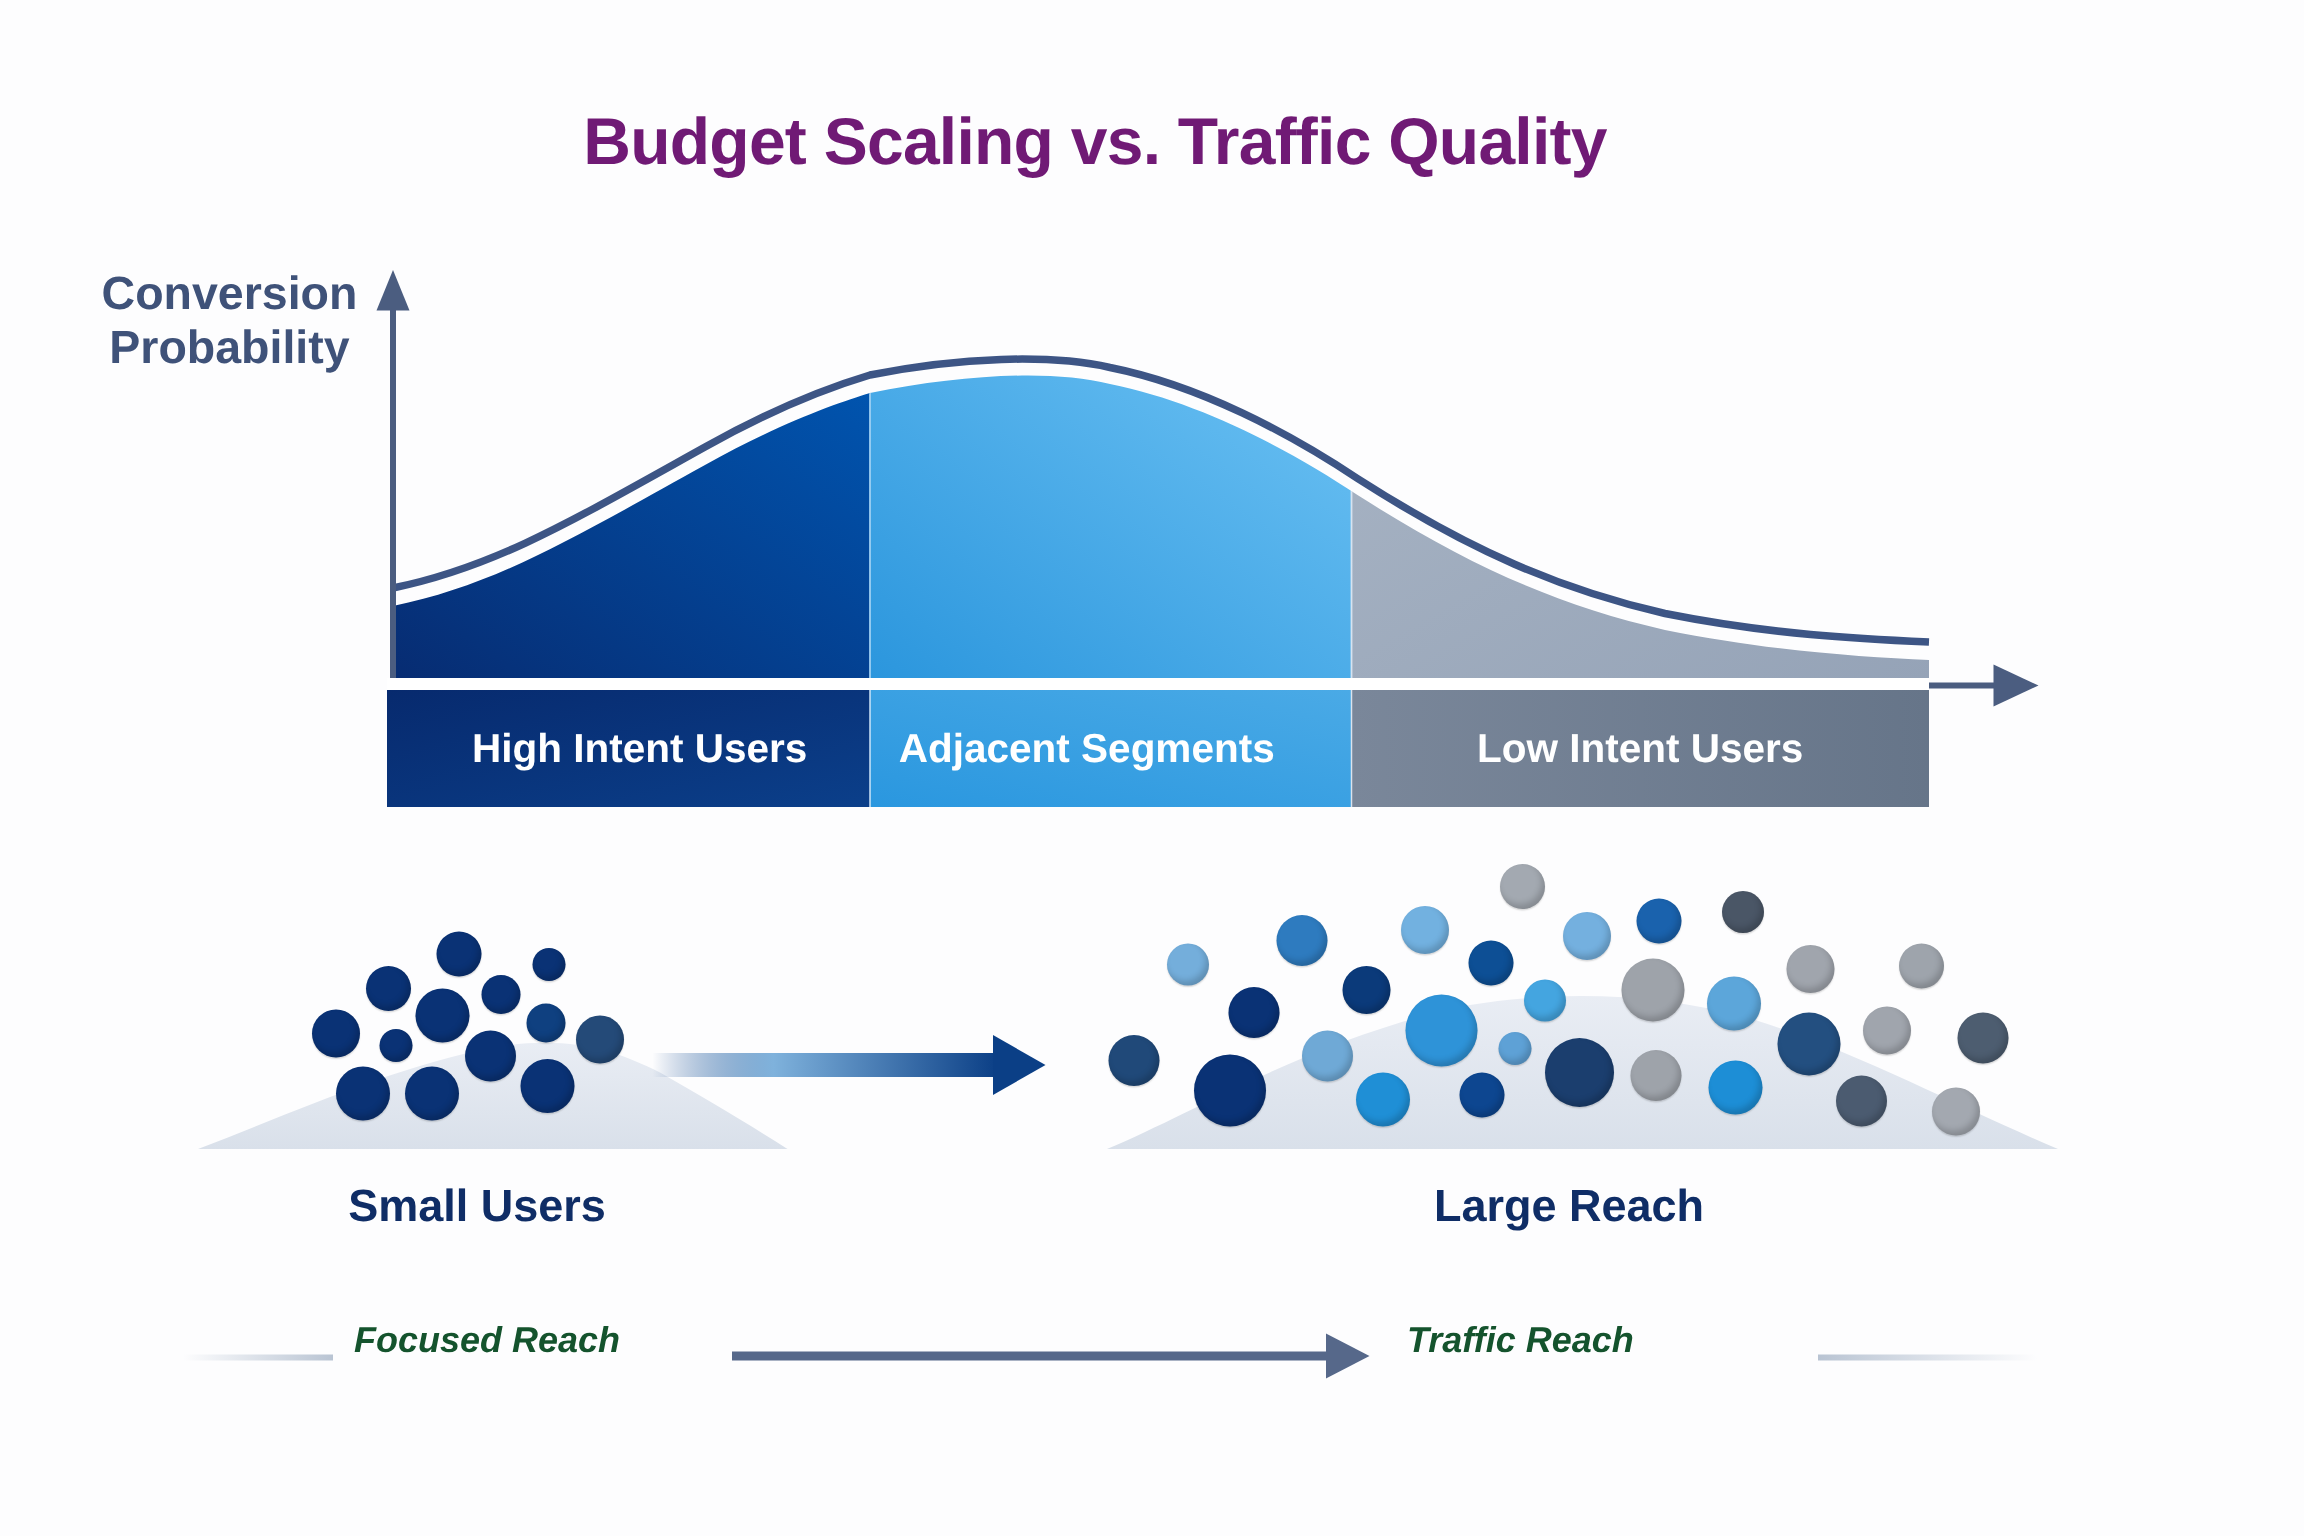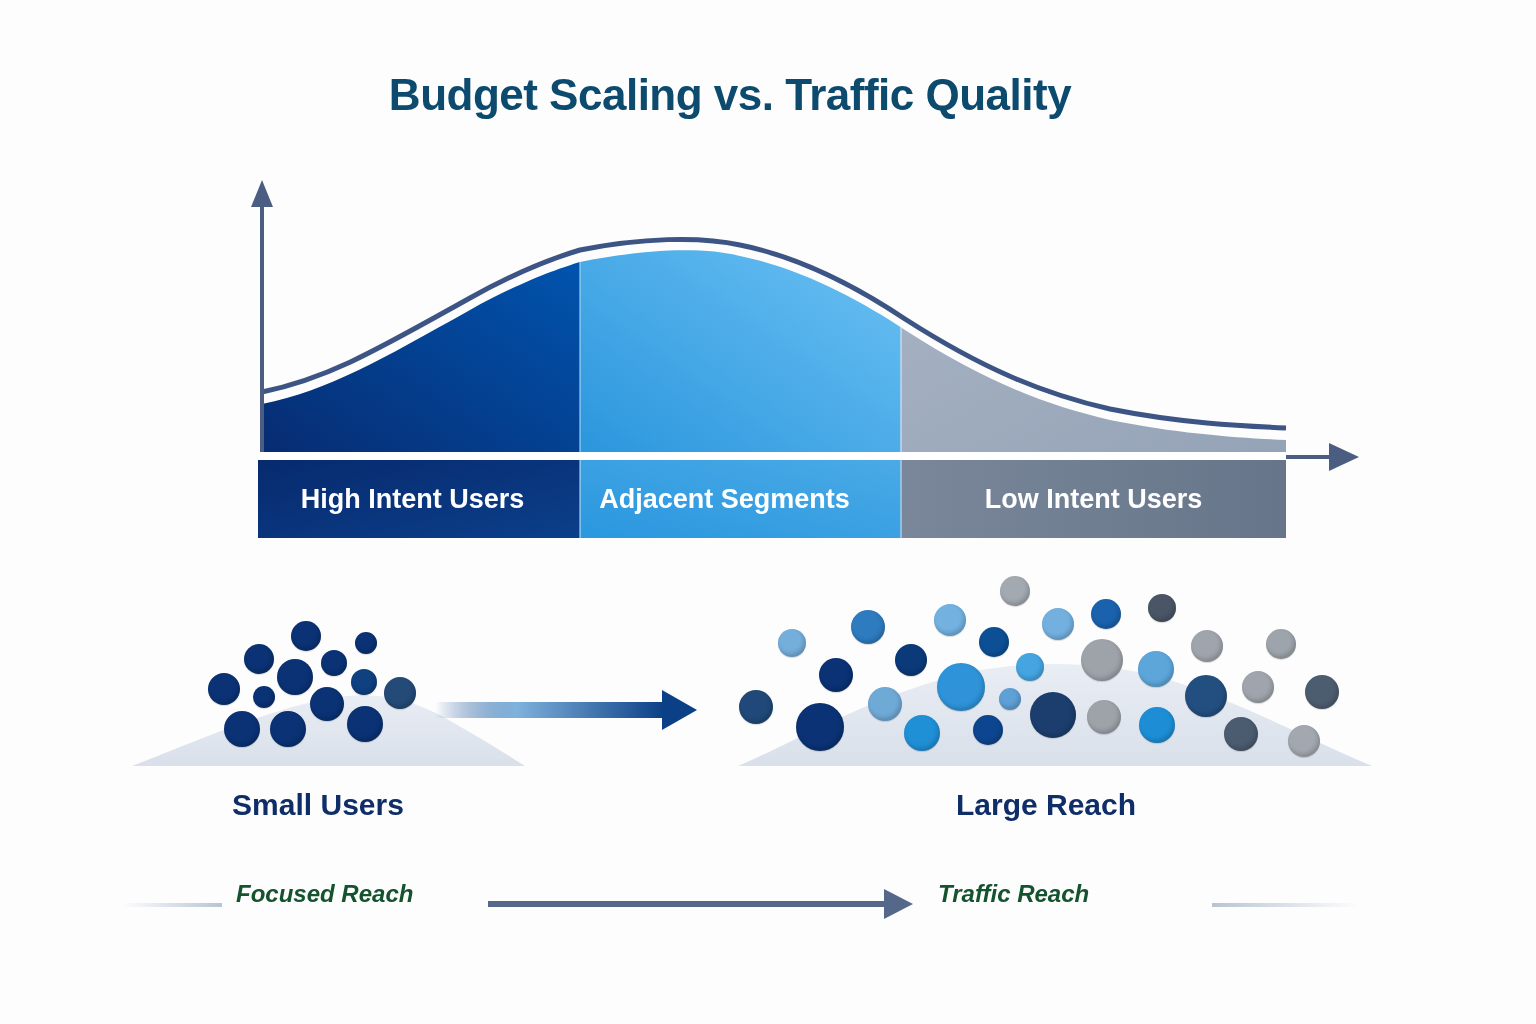--- a/index.html
+++ b/index.html
@@ -1,33 +1,35 @@
 <!DOCTYPE html>
 <html><head>
 <meta charset="utf-8">
 <style>
   html, body { margin:0; padding:0; }
   body { width:1536px; height:1024px; background:#fdfdfe; position:relative; overflow:hidden;
          font-family:"Liberation Sans", "DejaVu Sans", sans-serif; }
   .abs { position:absolute; }
-  #title { left:0; width:1460px; top:70px; text-align:center; font-size:44px; font-weight:bold; color:#0c4a6e; letter-spacing:-0.5px; }
+  #title { left:0; width:1460px; top:70px; text-align:center; font-size:44px; font-weight:bold; color:#701a75; letter-spacing:-0.5px; }
   #ylabel { left:58px; top:178px; width:190px; text-align:center; font-size:31px; font-weight:bold; color:#3f5279; line-height:36px; }
   svg.layer { position:absolute; left:0; top:0; }
   .seg-label { position:absolute; top:460px; height:78px; display:flex; align-items:center; justify-content:center;
                color:#fff; font-size:27px; font-weight:bold; }
   .bud-label { position:absolute; font-size:30px; font-weight:bold; color:#0f2d66; text-align:center; }
   .reach-label { position:absolute; top:880px; font-size:24px; font-weight:bold; font-style:italic; color:#14532d; }
   .dot { position:absolute; border-radius:50%; box-shadow: inset -2px -3px 4px rgba(0,0,0,0.18), 0 1px 1px rgba(0,0,0,0.15); }
 </style>
 </head>
 <body>
 
 <div id="title" class="abs">Budget Scaling vs. Traffic Quality</div>
 
 <div id="ylabel" class="abs">
+  <div>Conversion</div>
+  <div>Probability</div>
 </div>
 
 <svg class="layer" width="1536" height="1024" viewBox="0 0 1536 1024">
   <defs>
     <linearGradient id="g1" x1="1" y1="0" x2="0" y2="1">
       <stop offset="0" stop-color="#0057b3"></stop>
         <stop offset="1" stop-color="#072c72"></stop>
     </linearGradient>
     <linearGradient id="g2" x1="1" y1="0" x2="0" y2="1">
       <stop offset="0" stop-color="#6ec3f4"></stop>
@@ -100,21 +102,21 @@
 
   <rect x="435" y="702" width="230" height="16" fill="url(#arrowGrad)"></rect>
   <polygon points="697,710 662,690 662,730" fill="#0b3f86"></polygon>
 
   <rect x="122" y="903" width="100" height="4" fill="url(#fadeL)"></rect>
   <rect x="488" y="901" width="398" height="6" fill="#56688a"></rect>
   <polygon points="913,904 884,889 884,919" fill="#56688a"></polygon>
   <rect x="1212" y="903" width="146" height="4" fill="url(#fadeR)"></rect>
 </svg>
 
-<div class="seg-label" style="left:244px;width:337px;">High Intent Users</div>
+<div class="seg-label" style="left:258px;width:337px;">High Intent Users</div>
 <div class="seg-label" style="left:580px;width:289px;">Adjacent Segments</div>
 <div class="seg-label" style="left:901px;width:385px;">Low Intent Users</div>
 
 <div id="small-dots">
     <div class="dot" style="left: 291px; top: 621px; width: 30px; height: 30px; background: rgb(10, 50, 117);"></div>
     <div class="dot" style="left: 355px; top: 632px; width: 22px; height: 22px; background: rgb(10, 50, 117);"></div>
     <div class="dot" style="left: 244px; top: 644px; width: 30px; height: 30px; background: rgb(10, 50, 117);"></div>
     <div class="dot" style="left: 321px; top: 650px; width: 26px; height: 26px; background: rgb(10, 50, 117);"></div>
     <div class="dot" style="left: 277px; top: 659px; width: 36px; height: 36px; background: rgb(10, 50, 117);"></div>
     <div class="dot" style="left: 208px; top: 673px; width: 32px; height: 32px; background: rgb(10, 50, 117);"></div>

